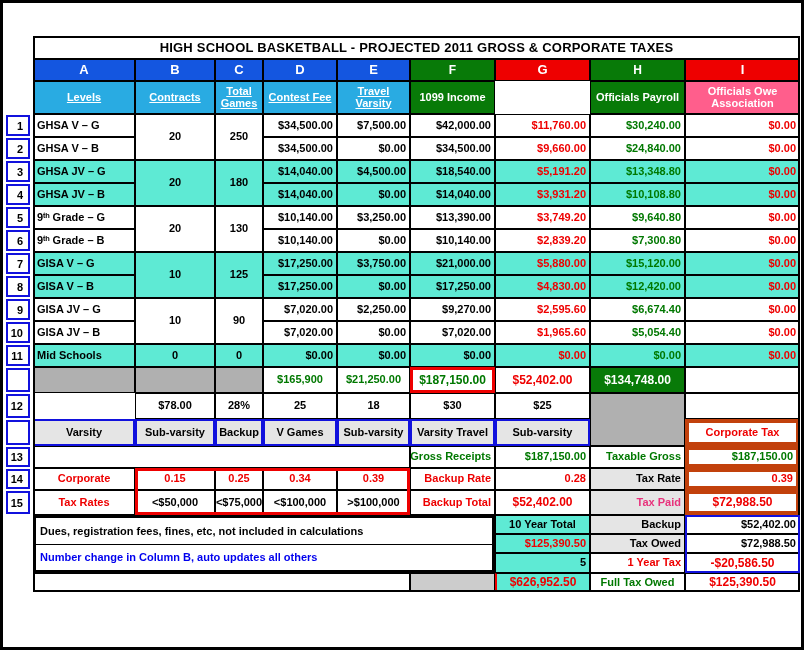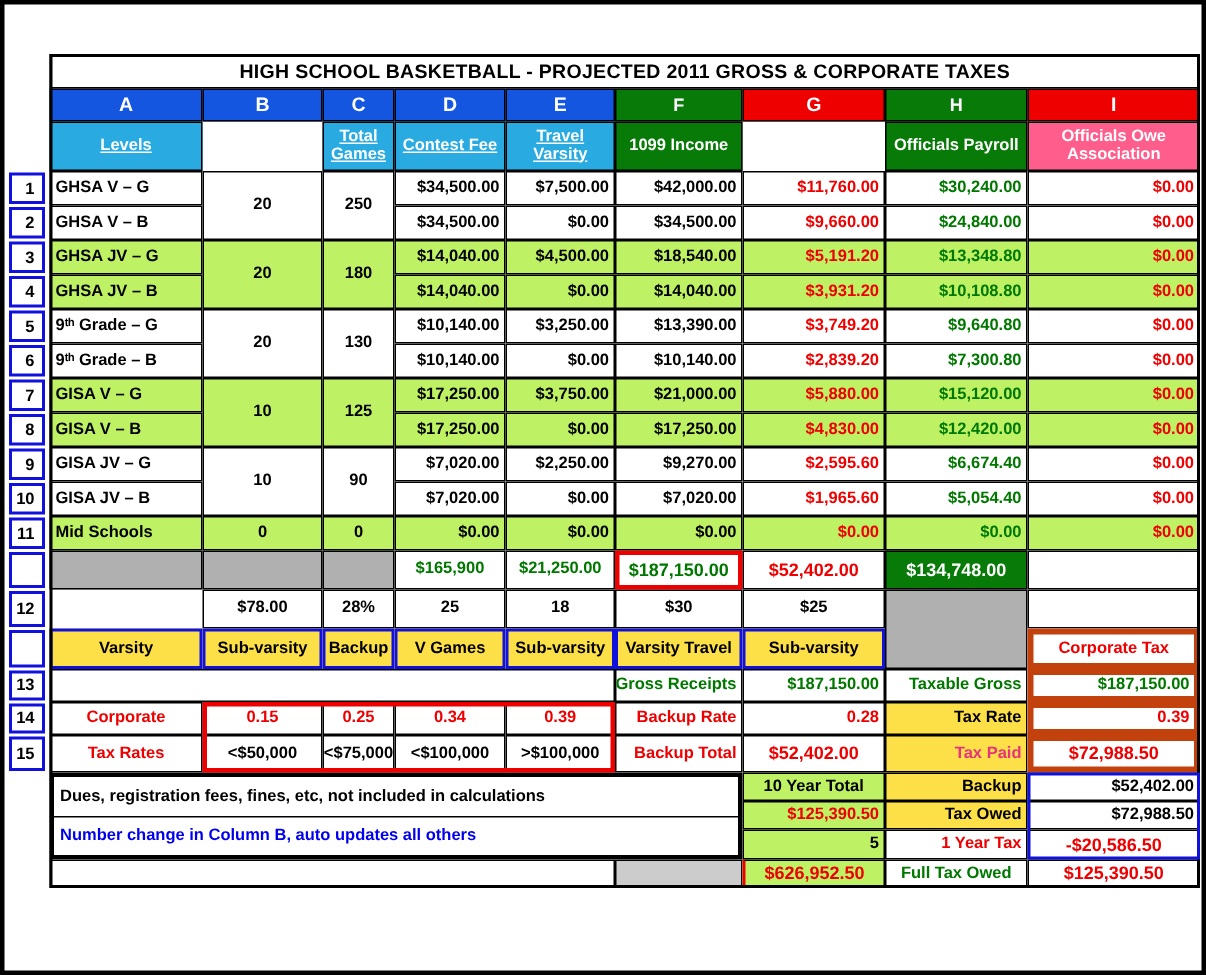--- a/index.html
+++ b/index.html
@@ -7,30 +7,30 @@
   .frame{position:absolute;inset:0;border:3px solid #000;box-sizing:border-box;pointer-events:none;z-index:20;}
   .grid{position:absolute;left:6px;top:36px;display:grid;
     grid-template-columns:27px 102px 80px 48px 74px 73px 85px 95px 95px 115px;
     grid-template-rows:23px 22px 33px repeat(11,23px) 26px 26px 27px 22px 22px 25px 19px 19px 20px 19px;}
   .c{box-sizing:border-box;border:1px solid #000;display:flex;align-items:center;justify-content:center;
      font-size:11px;font-weight:bold;background:#fff;color:#000;line-height:1.05;padding:0 3px;
      white-space:nowrap;overflow:hidden;text-align:center;}
   .left{justify-content:flex-start;text-align:left;}
   .rt{justify-content:flex-end;text-align:right;}
   .title{font-size:13px;letter-spacing:.2px;}
-  .lav{background:#bef264;}
+  .lav{background:#5eead4;}
   .cyan{background:#29ABE2;color:#fff;text-decoration:underline;}
   .blue{background:#1456E0;color:#fff;font-size:13px;}
   .grnbg{background:#087A08;color:#fff;}
   .redbg{background:#EE0000;color:#fff;font-size:13px;}
   .redbgh{background:#EE0000;color:#fff;}
   .pinkbg{background:#FF5E8C;color:#fff;}
   .gray{background:#B0B0B0;}
   .mgray{background:#CCCCCC;}
-  .lgray{background:#fde047;}
+  .lgray{background:#e5e5e5;}
   .gtxt{color:#007800;}
   .rtxt{color:#EE0000;}
   .ptxt{color:#E8327C;}
   .bluebrd{border:2px solid #1111DD;}
   .redbrd{border:4px solid #c2410c;}
   .big{font-size:12px;}
   .num{box-sizing:border-box;border:2px solid #1111DD;background:#fff;margin:1px 3px 1px 0;
        display:flex;align-items:center;justify-content:flex-end;padding-right:5px;
        font-size:11px;font-weight:bold;color:#000;}
   .ov{pointer-events:none;z-index:5;background:transparent;box-sizing:border-box;}
@@ -56,20 +56,21 @@
   <div class="c blue" style="grid-area:2/3">B</div>
   <div class="c blue" style="grid-area:2/4">C</div>
   <div class="c blue" style="grid-area:2/5">D</div>
   <div class="c blue" style="grid-area:2/6">E</div>
   <div class="c grnbg big" style="grid-area:2/7">F</div>
   <div class="c redbg" style="grid-area:2/8">G</div>
   <div class="c grnbg big" style="grid-area:2/9">H</div>
   <div class="c redbg" style="grid-area:2/10">I</div>
 
   <div class="c cyan" style="grid-area:3/2">Levels</div>
+  <div class="c cyan" style="grid-area:3/3">Contracts</div>
   <div class="c cyan" style="grid-area:3/4;white-space:normal">Total Games</div>
   <div class="c cyan" style="grid-area:3/5">Contest Fee</div>
   <div class="c cyan" style="grid-area:3/6;white-space:normal">Travel Varsity</div>
   <div class="c grnbg" style="grid-area:3/7">1099 Income</div>
   <div class="c grnbg" style="grid-area:3/9">Officials Payroll</div>
   <div class="c pinkbg" style="grid-area:3/10;white-space:normal">Officials Owe Association</div>
 
   <div class="num" style="grid-area:4/1">1</div>
   <div class="num" style="grid-area:5/1">2</div>
   <div class="num" style="grid-area:6/1">3</div>

